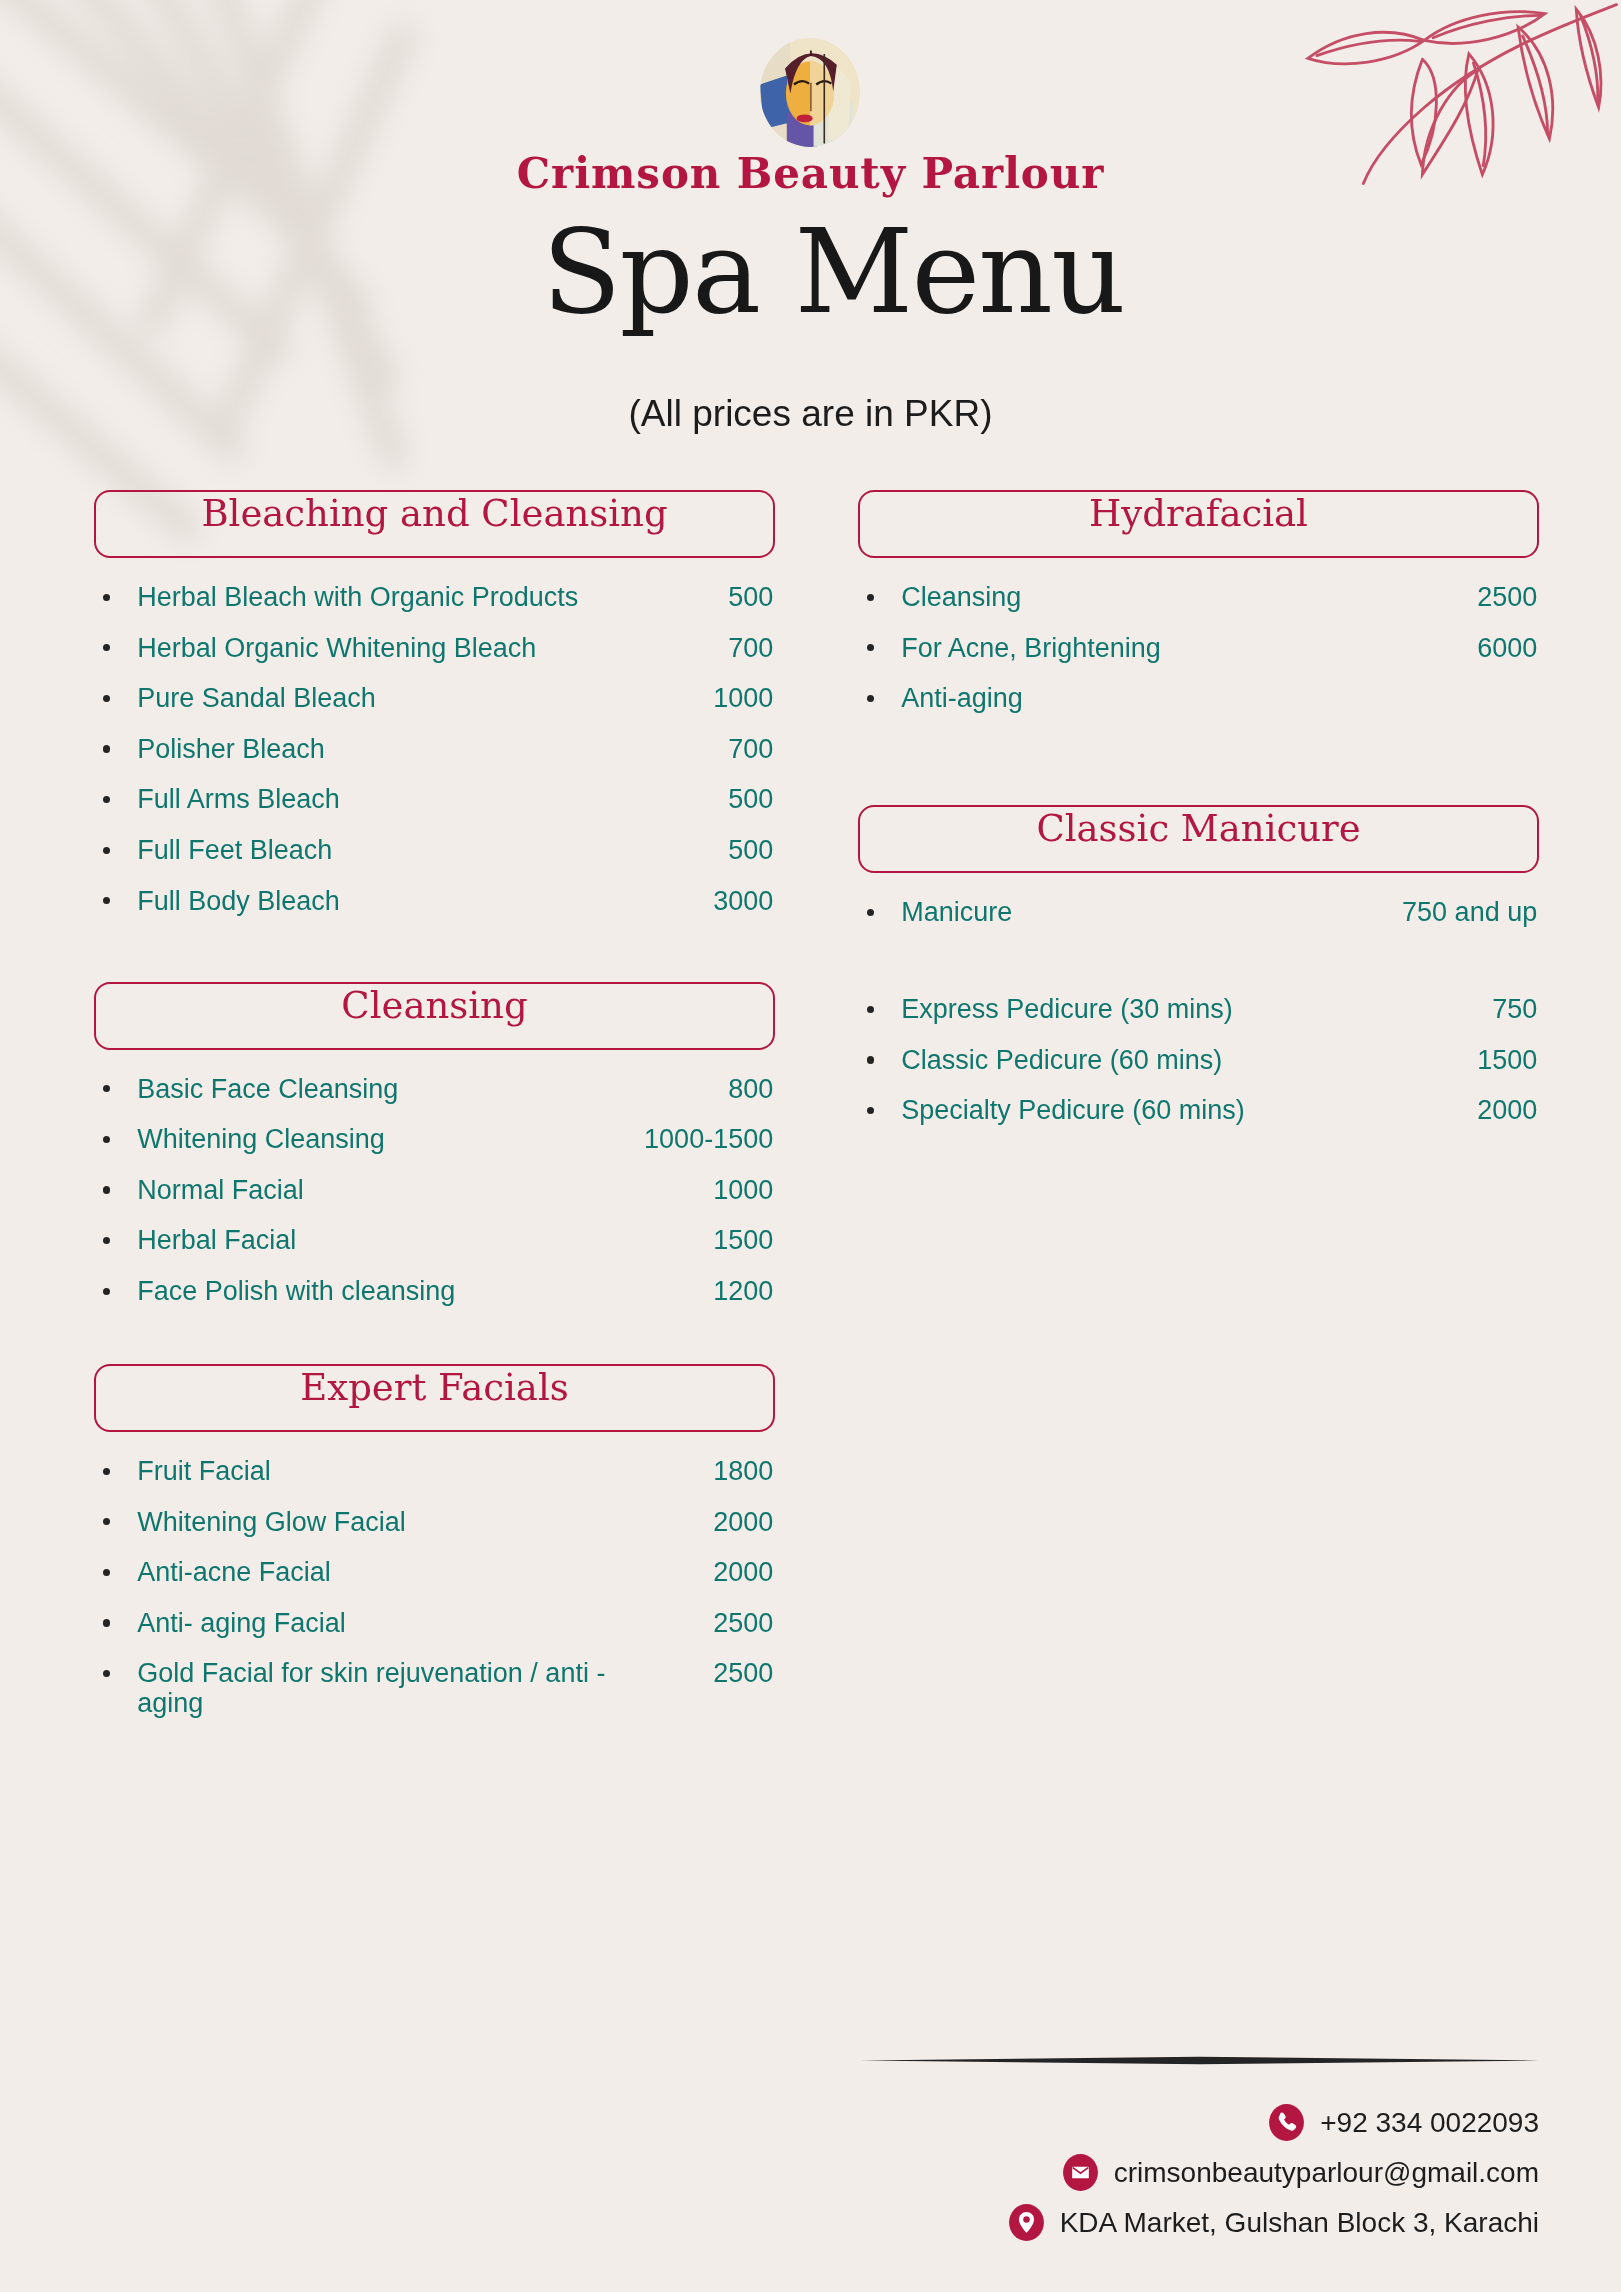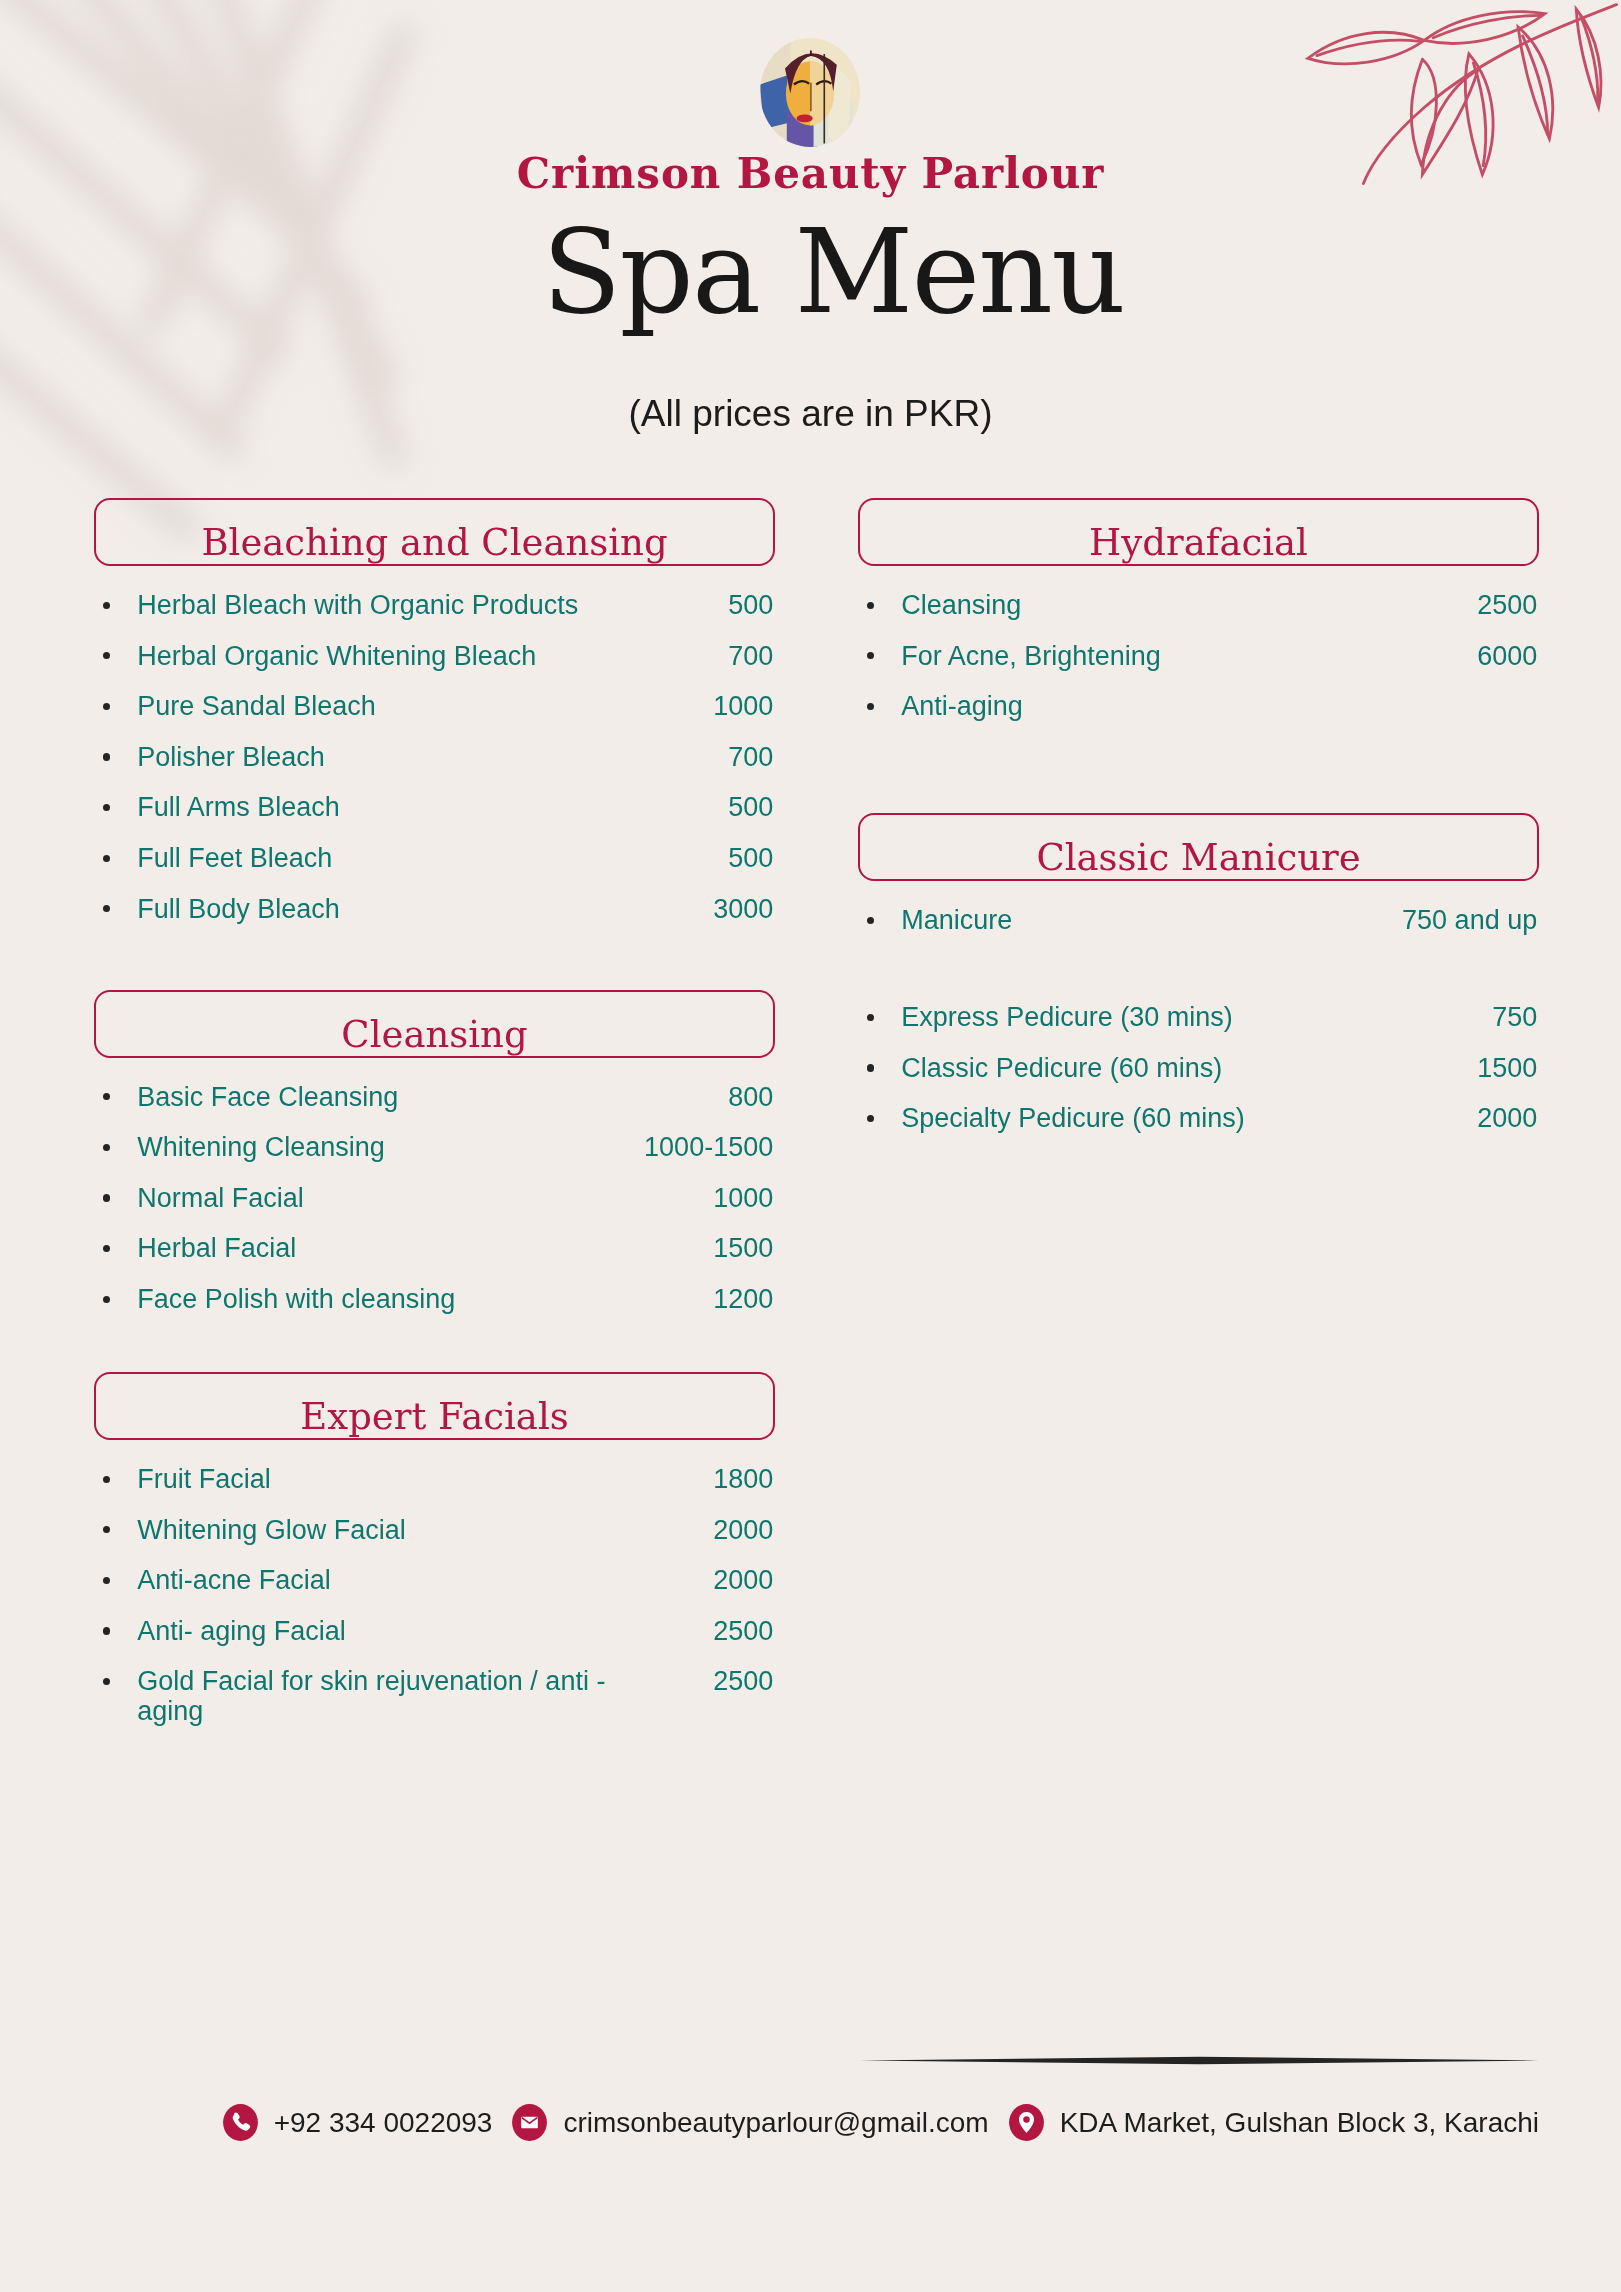--- a/index.html
+++ b/index.html
@@ -32,40 +32,40 @@
   .subtitle{position:absolute;left:0;top:369px;width:100%;text-align:center;
     font-size:37px;font-weight:400;color:#1c1c1c;margin-top:24px;}
 
   
   .col{position:absolute;top:490px;width:681px;}
   .col-left{left:94px;}
   .col-right{left:858px;}
 
   .section-box{
     border:2.7px solid var(--crimson);border-radius:16px;height:68px;
-    display:flex;align-items:flex-end;justify-content:center;
-    font-family:"DejaVu Serif", serif;font-size:37px;color:var(--crimson);margin-top:8px;
+    display:flex;align-items:flex-start;justify-content:center;
+    font-family:"DejaVu Serif", serif;font-size:37px;color:var(--crimson);
   }
   .menu-list{list-style:none;margin:24px 0 0 0;padding:0 1.8px 0 7.2px;}
   .menu-item{display:flex;align-items:flex-start;margin-bottom:20.6px;
     font-size:27px;line-height:30px;color:#0f766e;}
   .bullet{flex:0 0 7.2px;width:7.2px;height:7.2px;border-radius:50%;background:#242424;
     margin:11.6px 27px 0 1.8px;}
   .item-name{flex:1;padding-right:27px;}
   .item-price{margin-left:auto;text-align:right;white-space:nowrap;}
 
   .mb-74{margin-bottom:66px;}
   .mb-65{margin-bottom:58px;}
   .mb-103{margin-bottom:92px;}
   .mb-75{margin-bottom:67px;}
 
   
   .divider{position:absolute;left:860px;top:2056px;width:679px;height:9px;}
-  .contact{position:absolute;right:82px;top:2103px;display:flex;flex-direction:row;
-    align-items:flex-end;gap:19px;}
+  .contact{position:absolute;right:82px;top:2103px;display:flex;flex-direction:column;
+    align-items:flex-end;gap:11px;}
   .contact-row{display:flex;align-items:center;gap:15px;font-size:28px;color:#1d1d1d;}
   .badge{width:37px;height:39px;display:block;}
 </style>
 </head>
 <body>
 
 <svg class="shadow-leaf" viewBox="0 0 760 760" aria-hidden="true">
   <g stroke="#d0c8c1" stroke-width="30" stroke-linecap="round" fill="none">
     <path d="M60,30 L420,330"></path>
     <path d="M130,0 L470,400"></path>

